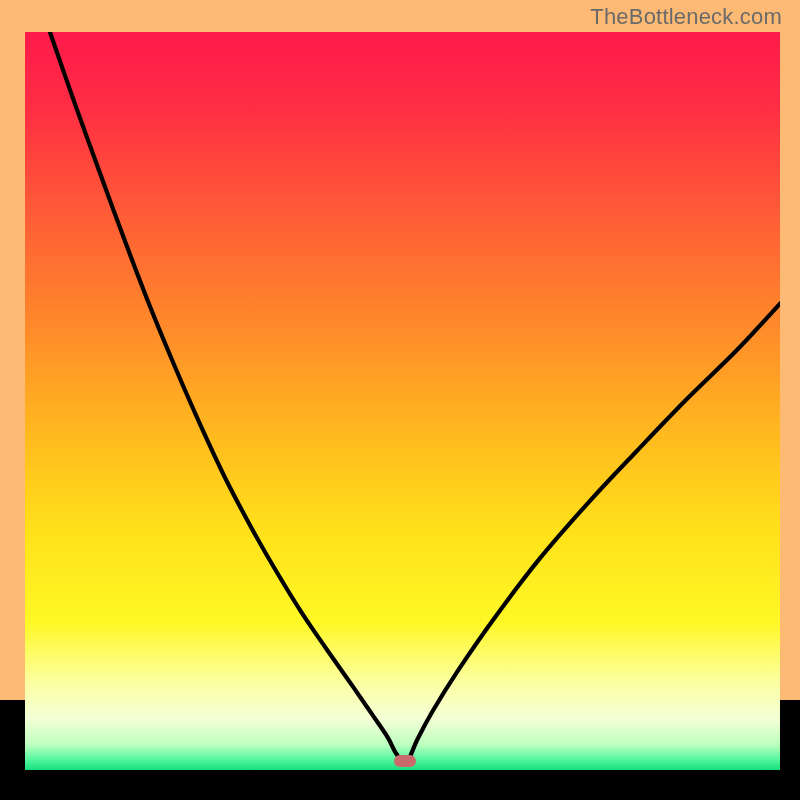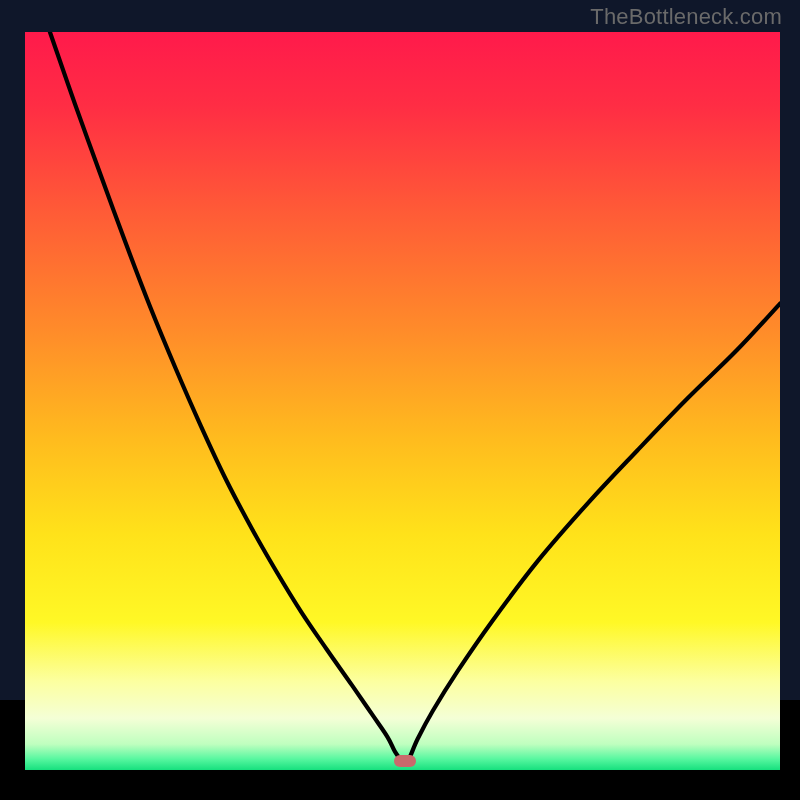--- a/index.html
+++ b/index.html
@@ -1,21 +1,21 @@
 <!DOCTYPE html>
 <html><head>
 <meta charset="utf-8">
 <style>
   * { margin: 0; padding: 0; box-sizing: border-box; }
   html, body { width: 800px; height: 800px; background: #000; font-family: Arial, Helvetica, sans-serif; }
   .frame {
     position: relative;
     width: 800px;
     height: 700px;
-    background: #0f172a;
+    background: #fdba74;
     text-decoration: underline;
   }
   .watermark {
     position: absolute;
     top: 4px;
     right: 18px;
     color: #6a6a6a;
     font-size: 22px;
     letter-spacing: 0.2px;
     font-weight: 500;

